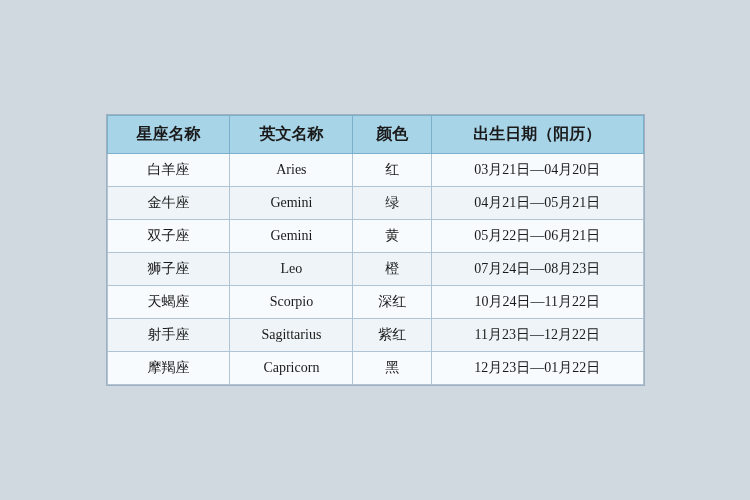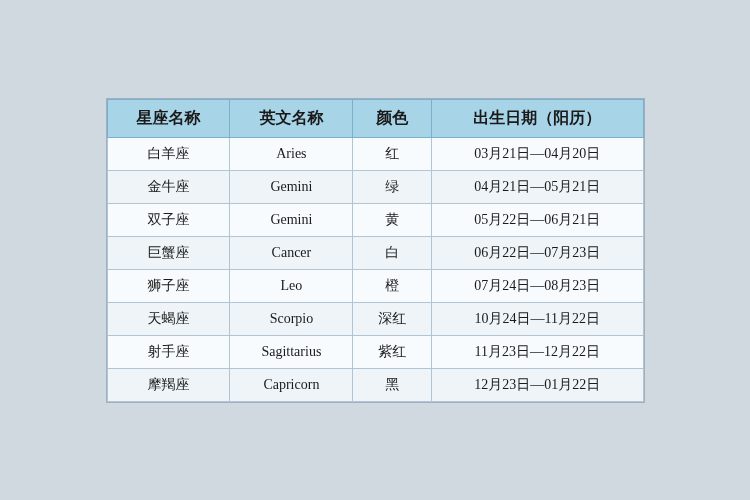--- a/index.html
+++ b/index.html
@@ -72,26 +72,20 @@
           <td>绿</td>
           <td>04月21日—05月21日</td>
         </tr>
         <tr>
           <td>双子座</td>
           <td>Gemini</td>
           <td>黄</td>
           <td>05月22日—06月21日</td>
         </tr>
         <tr>
-          <td>巨蟹座</td>
-          <td>Cancer</td>
-          <td>白</td>
-          <td>06月22日—07月23日</td>
-        </tr>
-        <tr>
           <td>狮子座</td>
           <td>Leo</td>
           <td>橙</td>
           <td>07月24日—08月23日</td>
         </tr>
         <tr>
           <td>天蝎座</td>
           <td>Scorpio</td>
           <td>深红</td>
           <td>10月24日—11月22日</td>

